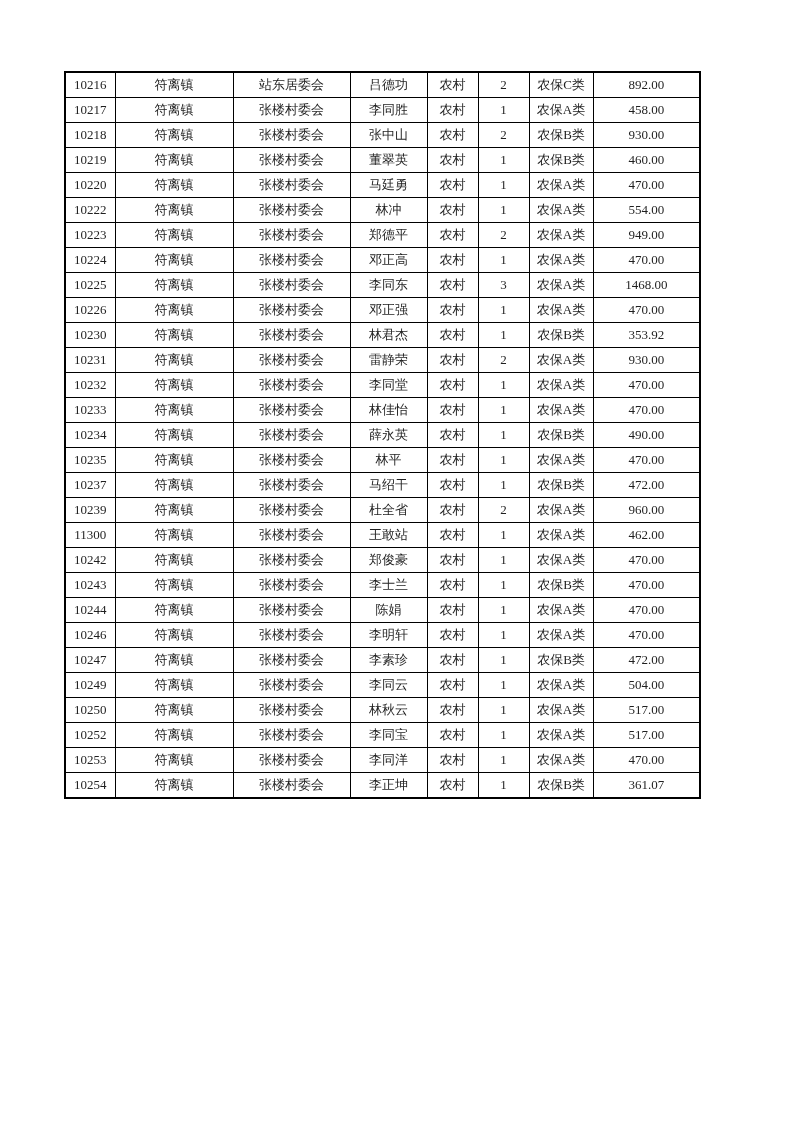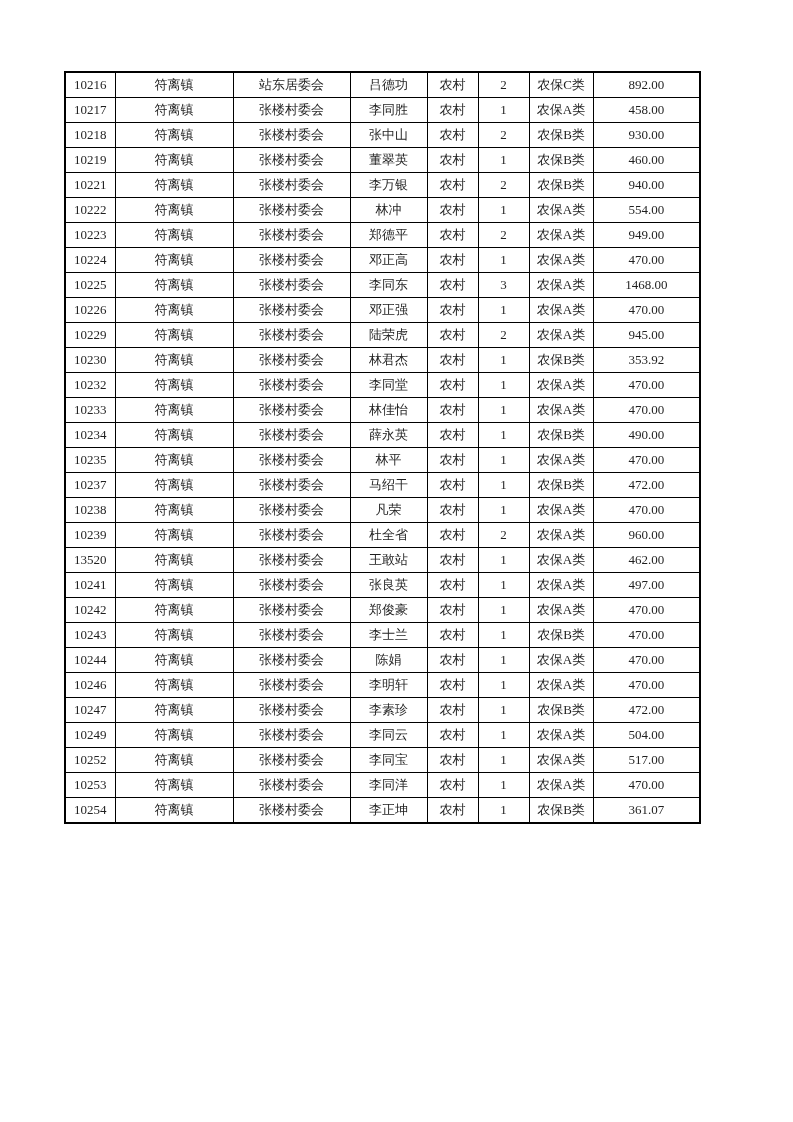--- a/index.html
+++ b/index.html
@@ -94,28 +94,28 @@
           <td>10219</td>
           <td>符离镇</td>
           <td>张楼村委会</td>
           <td>董翠英</td>
           <td>农村</td>
           <td>1</td>
           <td>农保B类</td>
           <td>460.00</td>
         </tr>
         <tr>
-          <td>10221</td>
-          <td>符离镇</td>
-          <td>张楼村委会</td>
-          <td>李万银</td>
-          <td>农村</td>
-          <td>2</td>
-          <td>农保B类</td>
-          <td>940.00</td>
+          <td>10220</td>
+          <td>符离镇</td>
+          <td>张楼村委会</td>
+          <td>马廷勇</td>
+          <td>农村</td>
+          <td>1</td>
+          <td>农保A类</td>
+          <td>470.00</td>
         </tr>
         <tr>
           <td>10222</td>
           <td>符离镇</td>
           <td>张楼村委会</td>
           <td>林冲</td>
           <td>农村</td>
           <td>1</td>
           <td>农保A类</td>
           <td>554.00</td>
@@ -154,40 +154,40 @@
           <td>10226</td>
           <td>符离镇</td>
           <td>张楼村委会</td>
           <td>邓正强</td>
           <td>农村</td>
           <td>1</td>
           <td>农保A类</td>
           <td>470.00</td>
         </tr>
         <tr>
-          <td>10229</td>
-          <td>符离镇</td>
-          <td>张楼村委会</td>
-          <td>陆荣虎</td>
-          <td>农村</td>
-          <td>2</td>
-          <td>农保A类</td>
-          <td>945.00</td>
-        </tr>
-        <tr>
           <td>10230</td>
           <td>符离镇</td>
           <td>张楼村委会</td>
           <td>林君杰</td>
           <td>农村</td>
           <td>1</td>
           <td>农保B类</td>
           <td>353.92</td>
         </tr>
         <tr>
+          <td>10231</td>
+          <td>符离镇</td>
+          <td>张楼村委会</td>
+          <td>雷静荣</td>
+          <td>农村</td>
+          <td>2</td>
+          <td>农保A类</td>
+          <td>930.00</td>
+        </tr>
+        <tr>
           <td>10232</td>
           <td>符离镇</td>
           <td>张楼村委会</td>
           <td>李同堂</td>
           <td>农村</td>
           <td>1</td>
           <td>农保A类</td>
           <td>470.00</td>
         </tr>
         <tr>
@@ -224,60 +224,40 @@
           <td>10237</td>
           <td>符离镇</td>
           <td>张楼村委会</td>
           <td>马绍干</td>
           <td>农村</td>
           <td>1</td>
           <td>农保B类</td>
           <td>472.00</td>
         </tr>
         <tr>
-          <td>10238</td>
-          <td>符离镇</td>
-          <td>张楼村委会</td>
-          <td>凡荣</td>
-          <td>农村</td>
-          <td>1</td>
-          <td>农保A类</td>
-          <td>470.00</td>
-        </tr>
-        <tr>
           <td>10239</td>
           <td>符离镇</td>
           <td>张楼村委会</td>
           <td>杜全省</td>
           <td>农村</td>
           <td>2</td>
           <td>农保A类</td>
           <td>960.00</td>
         </tr>
         <tr>
-          <td>13520</td>
+          <td>11300</td>
           <td>符离镇</td>
           <td>张楼村委会</td>
           <td>王敢站</td>
           <td>农村</td>
           <td>1</td>
           <td>农保A类</td>
           <td>462.00</td>
         </tr>
         <tr>
-          <td>10241</td>
-          <td>符离镇</td>
-          <td>张楼村委会</td>
-          <td>张良英</td>
-          <td>农村</td>
-          <td>1</td>
-          <td>农保A类</td>
-          <td>497.00</td>
-        </tr>
-        <tr>
           <td>10242</td>
           <td>符离镇</td>
           <td>张楼村委会</td>
           <td>郑俊豪</td>
           <td>农村</td>
           <td>1</td>
           <td>农保A类</td>
           <td>470.00</td>
         </tr>
         <tr>
@@ -322,20 +302,30 @@
         </tr>
         <tr>
           <td>10249</td>
           <td>符离镇</td>
           <td>张楼村委会</td>
           <td>李同云</td>
           <td>农村</td>
           <td>1</td>
           <td>农保A类</td>
           <td>504.00</td>
+        </tr>
+        <tr>
+          <td>10250</td>
+          <td>符离镇</td>
+          <td>张楼村委会</td>
+          <td>林秋云</td>
+          <td>农村</td>
+          <td>1</td>
+          <td>农保A类</td>
+          <td>517.00</td>
         </tr>
         <tr>
           <td>10252</td>
           <td>符离镇</td>
           <td>张楼村委会</td>
           <td>李同宝</td>
           <td>农村</td>
           <td>1</td>
           <td>农保A类</td>
           <td>517.00</td>

